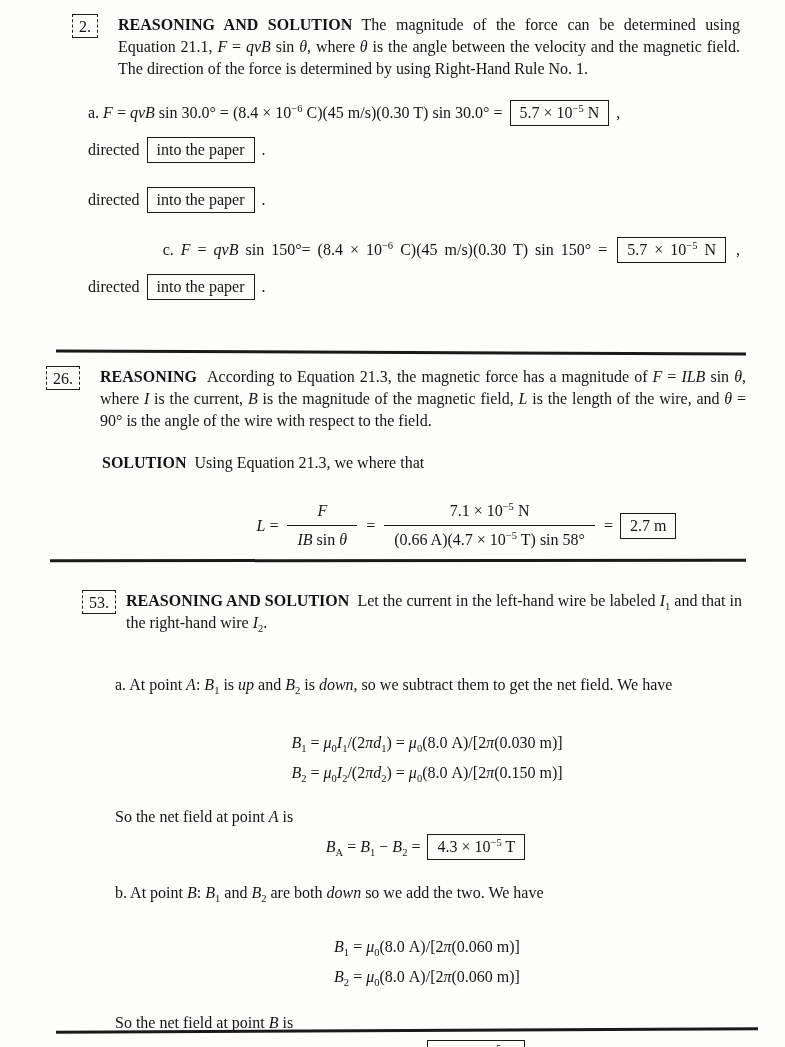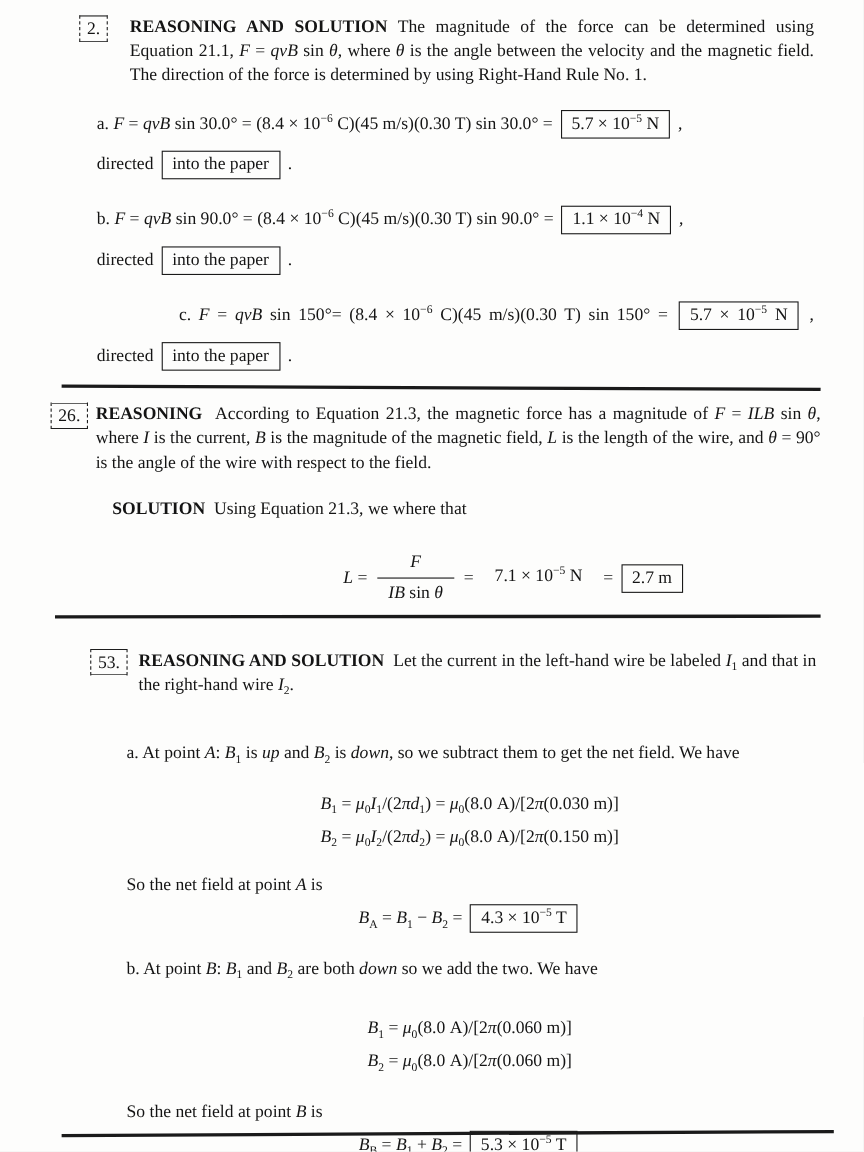--- a/index.html
+++ b/index.html
@@ -50,39 +50,39 @@
   #div2{top:559px;left:50px;width:696px;transform:rotate(-0.05deg);}
   #div3{top:1029px;left:56px;width:702px;transform:rotate(-0.3deg);}
 
   
   #p2{top:14px;left:72px;width:668px;}
   #p2 .prob-head{gap:20px;}
   #p2 .parts{margin:20px 0 0 16px;}
 
   
   #p26{top:366px;left:46px;width:700px;}
-  #p26 .prob-head{gap:7px;}
+  #p26 .prob-head{gap:20px;}
   .sol-line{margin:20px 0 0 56px;}
   .eq-row{
     display:flex;align-items:center;justify-content:center;
     margin-top:26px;padding-left:140px;
     white-space:nowrap;
   }
   .frac{display:inline-flex;flex-direction:column;align-items:center;margin:0 5px;}
   .frac .num{padding:0 10px 3px 10px;}
   .frac .den{border-top:1.5px solid #161616;padding:3px 10px 0 10px;}
   .eq-item{margin:0 4px;}
 
   
   #p53{top:590px;left:82px;width:660px;}
   #p53 .prob-head{gap:10px;}
   .indent{margin:0 0 0 33px;}
   .a-intro{margin-top:40px;}
   .ceq{text-align:center;margin:0;padding-left:30px;white-space:nowrap;}
-  .ceq-group{margin-top:20px;line-height:30px;}
+  .ceq-group{margin-top:32px;line-height:30px;}
   .net-text{margin-top:18px;}
   .net-eq{margin-top:6px;}
   .b-intro{margin-top:22px;}
   .b-eqs{margin-top:28px;}
   .b-net-text{margin-top:20px;}
 </style>
 </head>
 <body>
 
 <div class="page">
@@ -91,21 +91,20 @@
     <div class="prob-head">
       <span class="numbox"><span>2.</span></span>
       <p class="head-para"><span class="bi">REASONING AND SOLUTION</span> <span><span>The magnitude of the force can be determined using Equation 21.1, </span><span class="i">F</span><span> = </span><span class="i">qvB</span><span> sin </span><span class="i">θ</span><span>, where </span><span class="i">θ</span><span> is the angle between the velocity and the magnetic field. The direction of the force is determined by using Right-Hand Rule No. 1.</span></span></p>
     </div>
     <div class="parts">
       <div class="part">
         <p class="eq-line"><span>a.  </span><span class="i">F</span><span> = </span><span class="i">qvB</span><span> sin 30.0° = (8.4 × 10</span><span class="sup">−6</span><span> C)(45 m/s)(0.30 T) sin 30.0° = </span><span class="ansbox"><span>5.7 × 10</span><span class="sup">−5</span><span> N</span></span><span> ,</span></p>
         <p class="eq-line dir"><span>directed </span><span class="ansbox"><span>into the paper</span></span><span> .</span></p>
       </div>
       <div class="part">
-        <p class="eq-line"><span>b.  </span><span class="i">F</span><span> = </span><span class="i">qvB</span><span> sin 90.0° = (8.4 × 10</span><span class="sup">−6</span><span> C)(45 m/s)(0.30 T) sin 90.0° = </span><span class="ansbox"><span>1.1 × 10</span><span class="sup">−4</span><span> N</span></span><span> ,</span></p>
         <p class="eq-line dir"><span>directed </span><span class="ansbox"><span>into the paper</span></span><span> .</span></p>
       </div>
       <div class="part">
         <p class="eq-line wide"><span>c.  </span><span class="i">F</span><span> = </span><span class="i">qvB</span><span> sin 150°= (8.4 × 10</span><span class="sup">−6</span><span> C)(45 m/s)(0.30 T) sin 150° = </span><span class="ansbox"><span>5.7 × 10</span><span class="sup">−5</span><span> N</span></span><span> ,</span></p>
         <p class="eq-line dir"><span>directed </span><span class="ansbox"><span>into the paper</span></span><span> .</span></p>
       </div>
     </div>
   </section>
 
   <div class="divider" id="div1"></div>
@@ -118,20 +117,21 @@
     <p class="sol-line"><span class="bi">SOLUTION</span>&nbsp; <span>Using Equation 21.3, we where that</span></p>
     <div class="eq-row">
       <span class="eq-item"><span class="i">L</span><span> = </span></span>
       <span class="frac">
         <span class="num"><span class="i">F</span></span>
         <span class="den"><span class="i">IB</span><span> sin </span><span class="i">θ</span></span>
       </span>
       <span class="eq-item">=</span>
       <span class="frac">
         <span class="num"><span>7.1 × 10</span><span class="sup">−5</span><span> N</span></span>
+        <span class="den"><span>(0.66 A)(4.7 × 10</span><span class="sup">−5</span><span> T) sin 58°</span></span>
       </span>
       <span class="eq-item">=</span>
       <span class="ansbox"><span>2.7 m</span></span>
     </div>
   </section>
 
   <div class="divider" id="div2"></div>
 
   <section class="problem" id="p53">
     <div class="prob-head">

